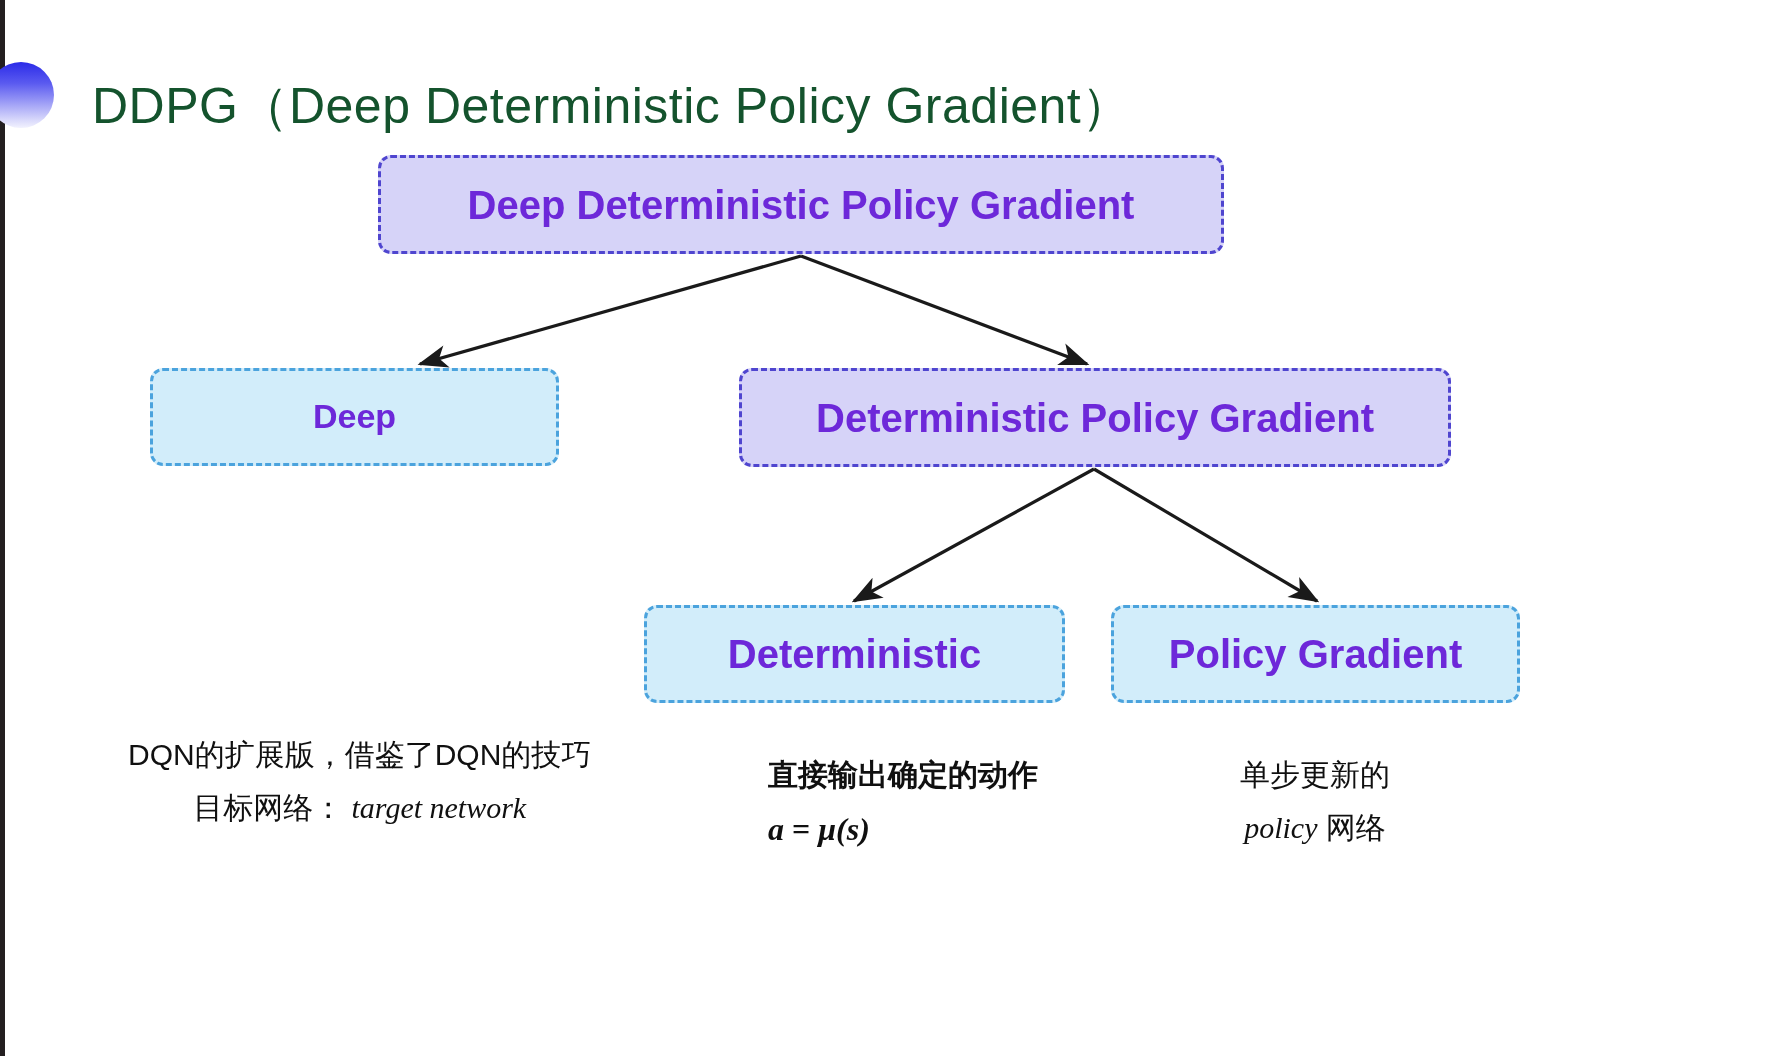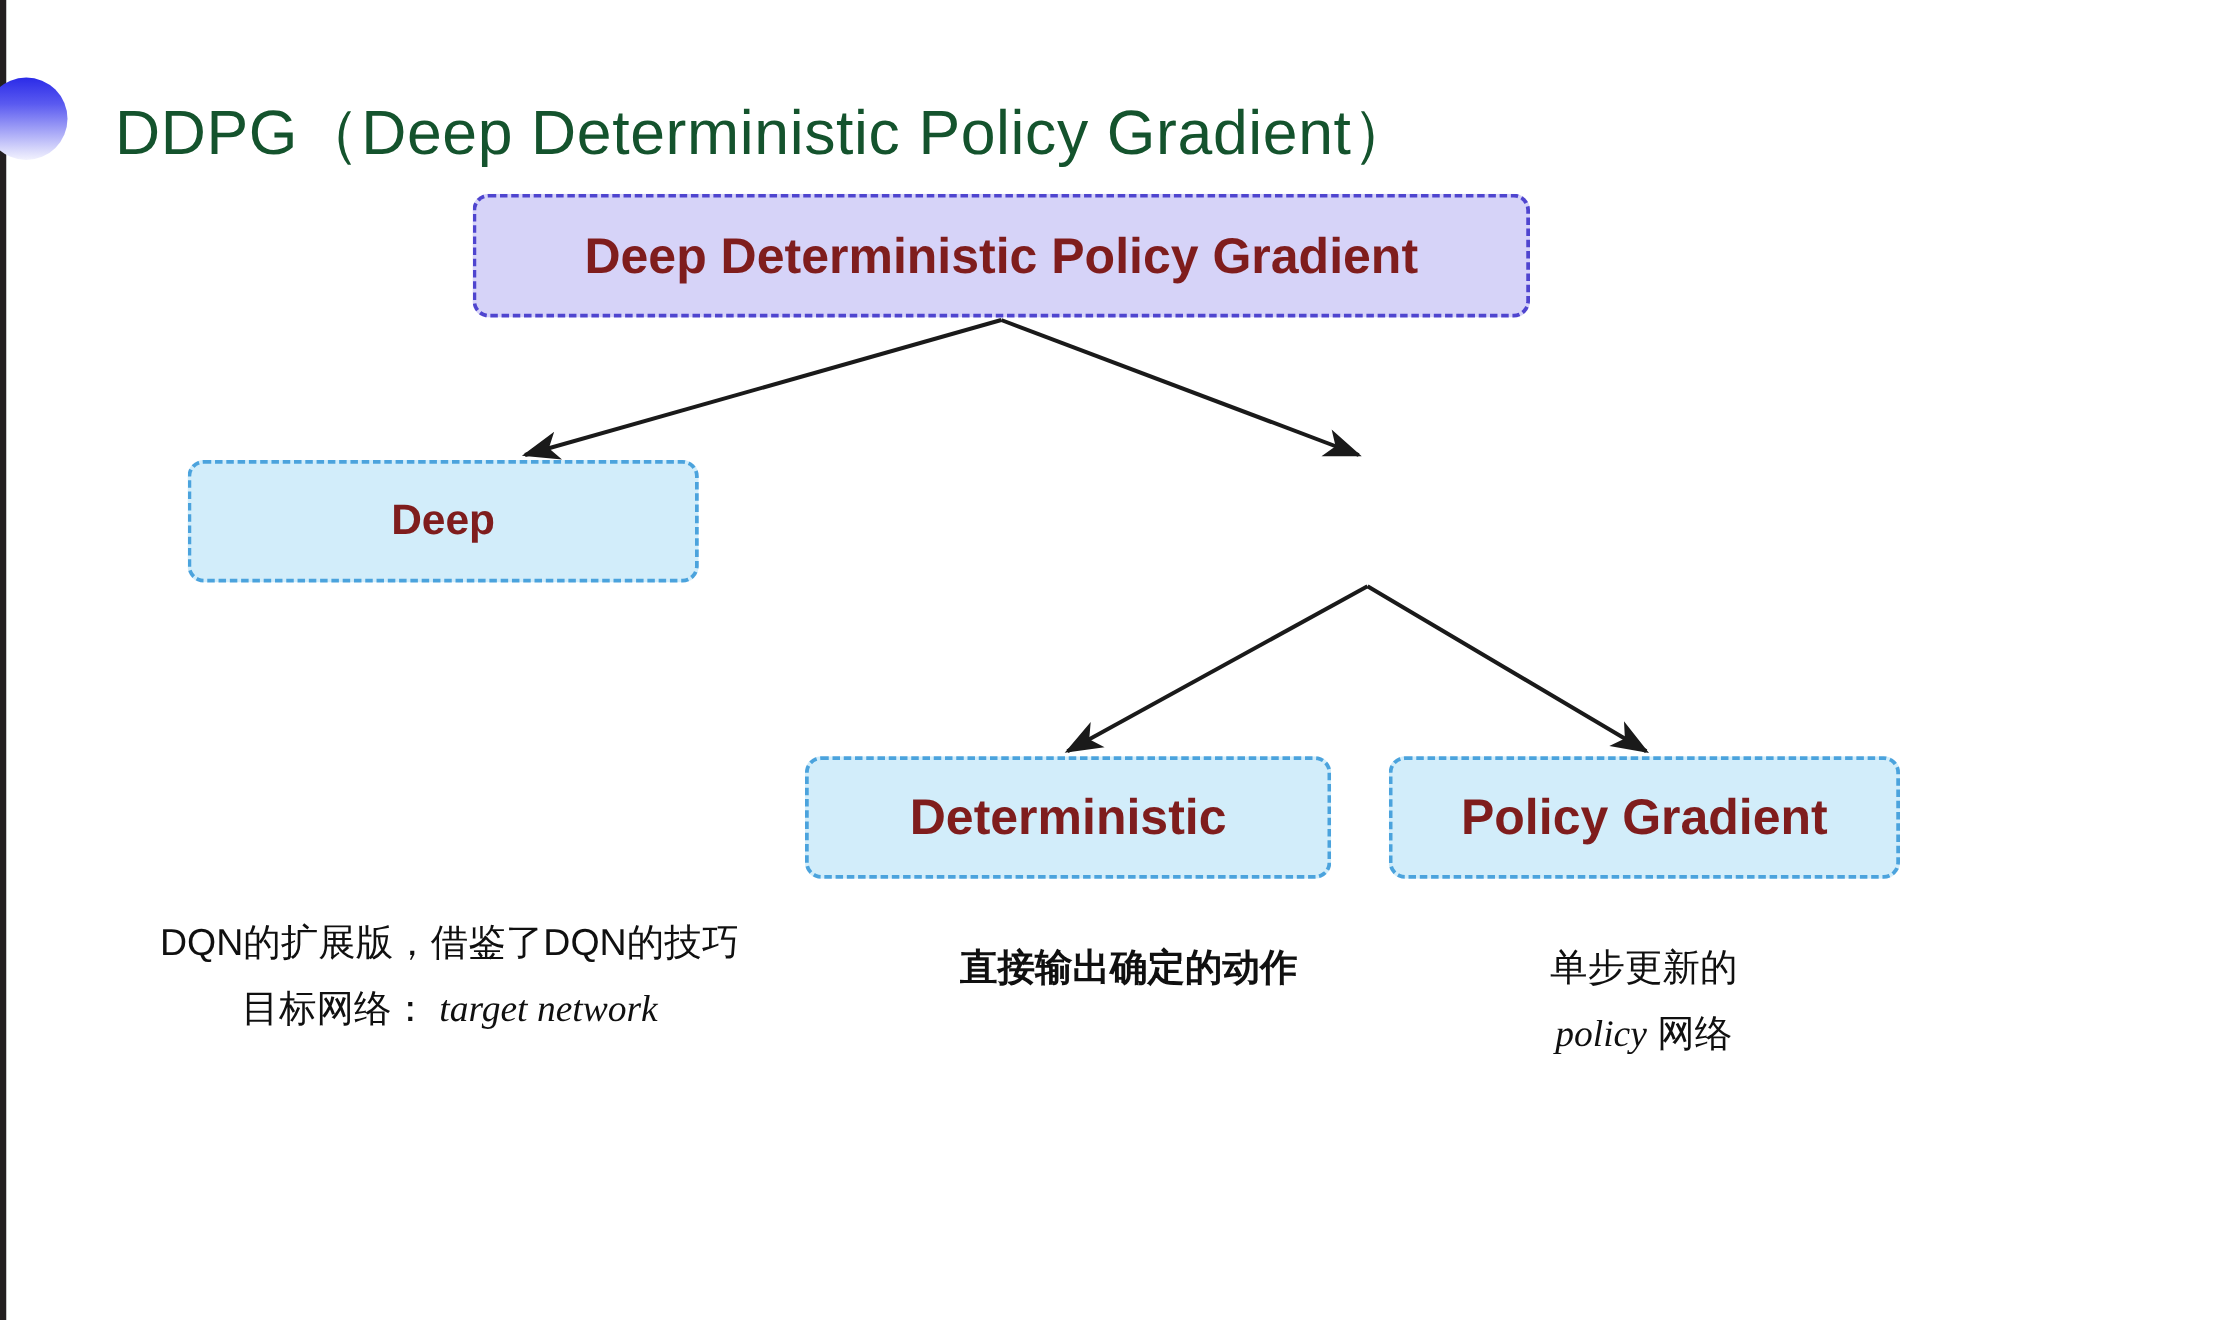--- a/index.html
+++ b/index.html
@@ -47,21 +47,21 @@
 
   
   .node {
     position: absolute;
     box-sizing: border-box;
     border-radius: 13px;
     display: flex;
     align-items: center;
     justify-content: center;
     text-align: center;
-    color: #7f1d1d;
+    color: #6d28d9;
     font-weight: 600;
   }
   .node-purple {
     background: #d6d3f8;
     border: 3px dashed #4f45cf;
   }
   .node-blue {
     background: #d2edfa;
     border: 3px dashed #4ba3dd;
   }
@@ -136,39 +136,47 @@
   </svg>
 
   <div class="node node-purple" id="node-root">
     <span class="node-label">Deep Deterministic Policy Gradient</span>
   </div>
 
   <div class="node node-blue" id="node-deep">
     <span class="node-label">Deep</span>
   </div>
 
+  <div class="node node-purple" id="node-dpg">
+    <span class="node-label">Deterministic Policy Gradient</span>
+  </div>
 
   <div class="node node-blue" id="node-det">
     <span class="node-label">Deterministic</span>
   </div>
 
   <div class="node node-blue" id="node-pg">
     <span class="node-label">Policy Gradient</span>
   </div>
 
   <div class="caption" id="caption-deep">
     <span class="row row-1">DQN的扩展版，借鉴了DQN的技巧</span>
     <span class="row row-2">
       <span>目标网络：</span>
       <span class="ser-it">target network</span>
     </span>
   </div>
 
   <div class="caption" id="caption-det">
     <div>直接输出确定的动作</div>
+    <div class="formula">
+      <span>a</span>
+      <span class="op">=</span>
+      <span>μ(s)</span>
+    </div>
   </div>
 
   <div class="caption" id="caption-pg">
     <div>单步更新的</div>
     <div>
       <span class="ser-it">policy</span>
       <span>网络</span>
     </div>
   </div>
 

